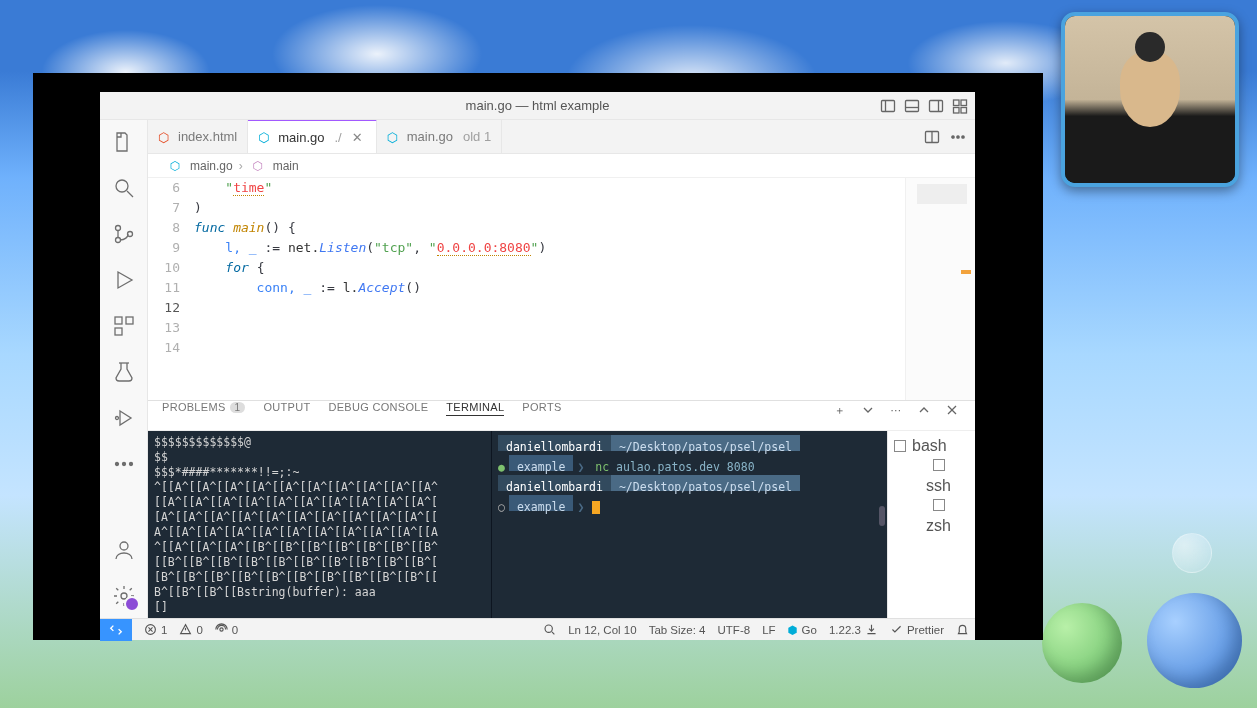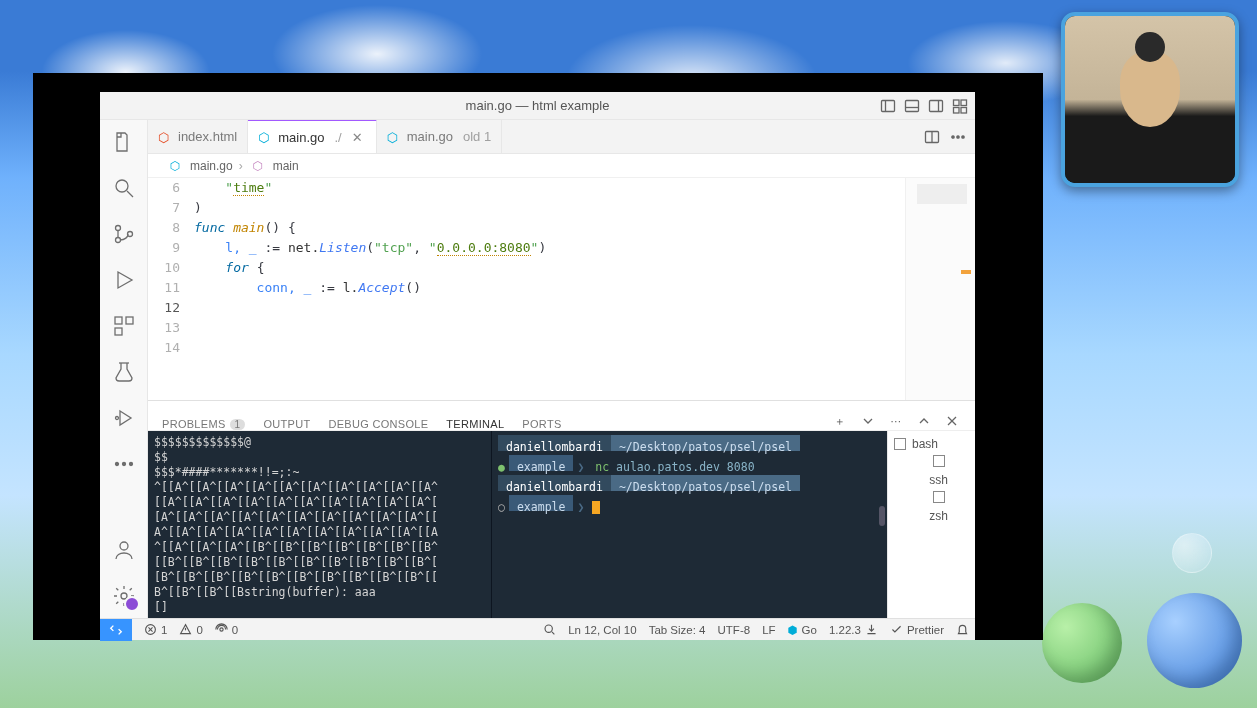--- a/index.html
+++ b/index.html
@@ -79,51 +79,51 @@
   .breadcrumb .sep { color: #aaa; }
 
   .editor-wrap { flex: 1; display: flex; min-height: 0; position: relative;}
   .editor { flex: 1; display: flex; font-family: "SF Mono", Menlo, Consolas, monospace; font-size: 13px; line-height: 20px; overflow: hidden;}
   .gutter { width: 46px; text-align: right; color: #b0b0b0; padding-right: 14px; user-select: none;}
   .gutter .hl { color: #555; }
   .code { flex: 1; white-space: pre; color: #333; }
   .kw { color: #0369a1; font-style: italic;}
   .fn { color: #4078f2; font-style: italic;}
   .str { color: #50a14f; }
-  .str-u { color: #4d7c0f; border-bottom: 1px dotted #c18401;}
+  .str-u { color: #ef4444; border-bottom: 1px dotted #c18401;}
   .typ { color: #c18401; font-style: italic;}
   .ident { color: #3b82f6; }
   .pun { color: #383a42; }
   .minimap { width: 70px; background: #fbfbfb; border-left: 1px solid #f0f0f0; position: relative;}
   .minimap .dec { position: absolute; right: 4px; top: 92px; width: 10px; height: 4px; background: #f2a23c; }
   .minimap .shade { position: absolute; top: 6px; right: 8px; width: 50px; height: 20px; background: #eee;}
 
   .panel { height: 218px; display: flex; flex-direction: column; border-top: 1px solid #e0e0e0;}
-  .panel-tabs { height: 30px; display: flex; align-items: flex-end; gap: 18px; padding: 0 14px; font-size: 11px; color: #777; letter-spacing: .3px; border-bottom: 1px solid #eee;}
+  .panel-tabs { height: 30px; display: flex; align-items: flex-start; gap: 18px; padding: 0 14px; font-size: 11px; color: #777; letter-spacing: .3px; border-bottom: 1px solid #eee;}
   .panel-tabs .pt { cursor: pointer; display: flex; align-items: center; gap: 4px;}
   .panel-tabs .pt.active { color: #333; border-bottom: 1px solid #333; padding-bottom: 2px; margin-bottom: -3px;}
   .panel-tabs .count { background: #ddd; border-radius: 8px; padding: 0 5px; font-size: 10px;}
   .panel-tabs .right { margin-left: auto; display: flex; gap: 10px; align-items: center;}
 
   .panel-body { flex: 1; display: flex; background: #1e2a36; min-height: 0;}
   .term { font-family: "SF Mono", Menlo, Consolas, monospace; font-size: 11.5px; line-height: 15px; color: #d4d4d4; padding: 4px 6px; overflow: hidden;}
   .term-left { width: 344px; border-right: 1px solid #0d1520;}
   .term-right { flex: 1; position: relative;}
   .term-right .cursor-block { display: inline-block; width: 8px; height: 13px; background: #f5a623; vertical-align: middle; margin-left: 4px;}
   .prompt-seg { display: inline-block; padding: 4px 8px; height: 16px; line-height: 16px;}
   .seg-user { background: #324a5e; color: #fff;}
   .seg-path { background: #4a6a85; color: #cde; text-align: center;}
   .seg-proj { background: #3a5a78; color: #cde;}
   .dot-green { color: #7ec16e; margin-right: 4px;}
   .dot-hollow { color: #aaa; margin-right: 4px;}
   .arrow { color: #4a6a85; margin: 0 4px;}
   .cmd-green { color: #7ec16e;}
   .cmd-arg  { color: #89b4c8;}
 
-  .term-sidebar { width: 88px; background: #fff; border-left: 1px solid #e7e7e7; padding: 4px 6px; font-size: 12px; color: #555;}
+  .term-sidebar { width: 88px; background: #fff; border-left: 1px solid #e7e7e7; padding: 4px 6px; font-size: 16px; color: #555;}
   .term-sidebar .item { display: flex; align-items: center; gap: 6px; padding: 2px 0; cursor: pointer;}
   .term-sidebar .indent { padding-left: 14px; flex-direction: column; }
   .term-sidebar .tic { width: 12px; height: 12px; border: 1px solid #888;}
   .term-scroll { position: absolute; right: 2px; top: 40%; width: 6px; height: 20px; background: #556; border-radius: 3px;}
 
   .statusbar { height: 22px; background: #f3f3f3; border-top: 1px solid #e0e0e0; display: flex; align-items: center; font-size: 11.5px; color: #555;}
   .statusbar .remote { width: 32px; height: 22px; background: #3794ff; color: #fff; display: flex; align-items: center; justify-content: center; margin-right: 6px;}
   .statusbar .sb-item { display: flex; align-items: center; gap: 4px; padding: 0 6px; cursor: pointer;}
   .statusbar .right { margin-left: auto; display: flex;}
   .sic { width: 13px; height: 13px; display: inline-flex;}

